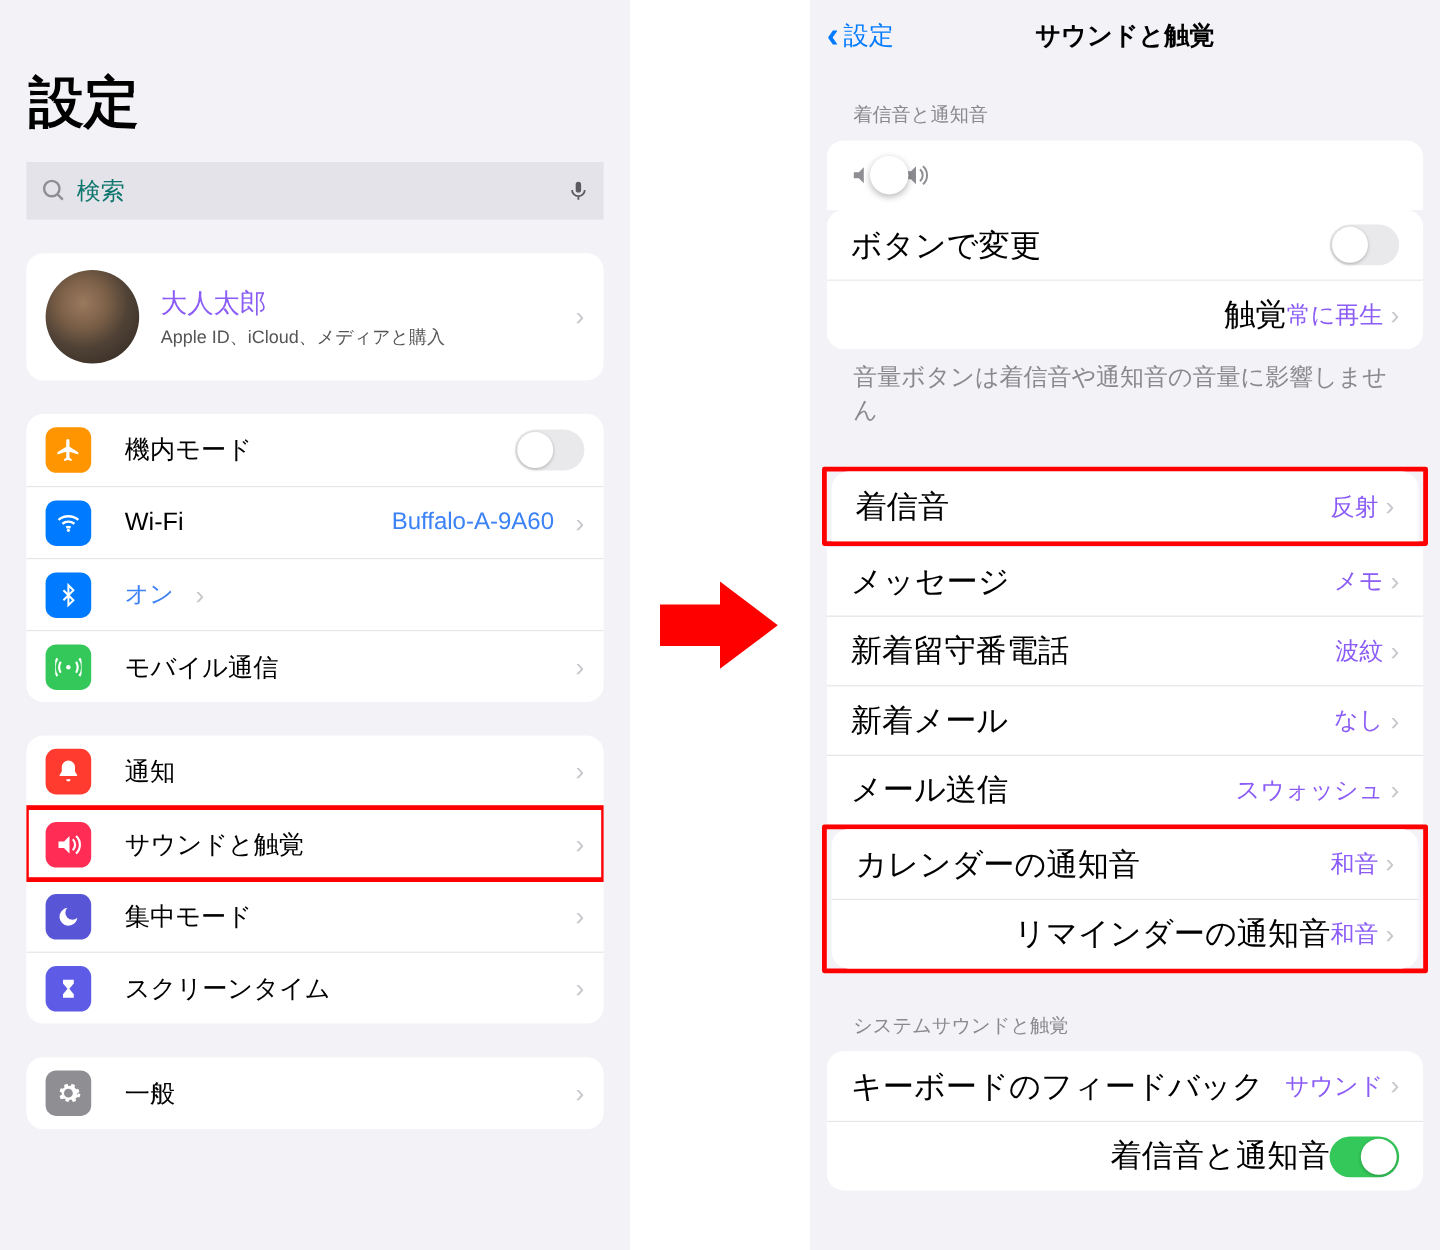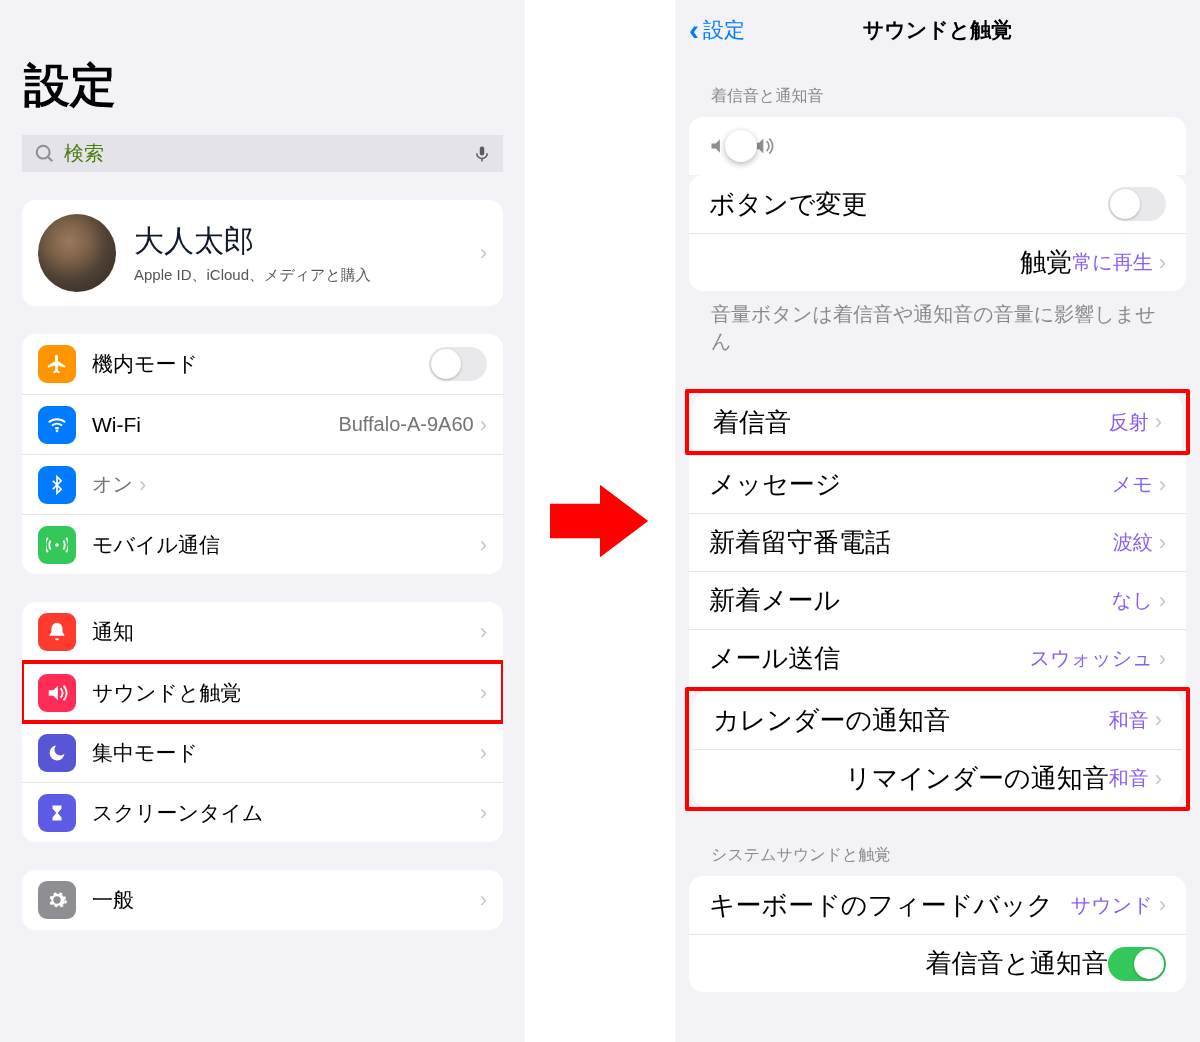--- a/index.html
+++ b/index.html
@@ -34,65 +34,66 @@
   .big-title {
     font-size: 46px;
     font-weight: 700;
     padding: 55px 24px 18px;
     color:#000;
   }
   .search-bar {
     margin: 0 22px 28px;
     background: #e3e3e9;
     border-radius: 0;
-    height: 37px;
+    height: 48px;
     display:flex;
     align-items:center;
     padding: 0 12px;
-    color:#4d7c0f;
+    color:#0f766e;
   }
   .search-bar .sicon { margin-right:8px; }
   .search-bar .sph { flex:1; font-size:20px; }
   .card {
     background:#fff;
     margin: 0 22px 28px;
     border-radius:14px;
     overflow:hidden;
   }
   .profile {
     display:flex;
     align-items:center;
     padding:14px 16px;
   }
   .avatar {
     width:78px; height:78px; border-radius:50%;
     background: radial-gradient(circle at 40% 35%, #9b7a5e 0%, #7a5f47 30%, #4f4135 55%, #2e2620 100%);
     margin-right:18px;
   }
   .profile-texts { flex:1; }
-  .profile-name { font-size:30px; font-weight:400; color:#0f172a; }
+  .profile-name { font-size:22px; font-weight:400; color:#8b5cf6; }
   .profile-sub { font-size:15px; color:#555; margin-top:4px; }
   .row {
     display:flex;
     align-items:center;
     padding: 0 16px;
     min-height:60px;
     border-top:1px solid #e5e5ea;
     position:relative;
+    gap:12px;
   }
   .row:first-child { border-top:none; }
   .row .ico {
     width:38px; height:38px; border-radius:9px;
     margin-right:16px;
     display:flex;align-items:center;justify-content:center;
     color:#fff;
     flex-shrink:0;
   }
   .row .label { flex:1; font-size:21px; color:#000; }
-  .row .value { font-size:20px; color:#737373; margin-right:6px; }
+  .row .value { font-size:20px; color:#3b82f6; margin-right:6px; }
   .chev { color:#c7c7cc; font-size:22px; }
   .toggle {
     width:58px; height:34px; border-radius:17px; background:#e9e9eb; position:relative;
   }
   .toggle.on { background:#34c759; }
   .toggle .knob {
     width:30px; height:30px; border-radius:50%; background:#fff;
     position:absolute; top:2px; left:2px;
     box-shadow:0 1px 3px rgba(0,0,0,0.25);
   }

